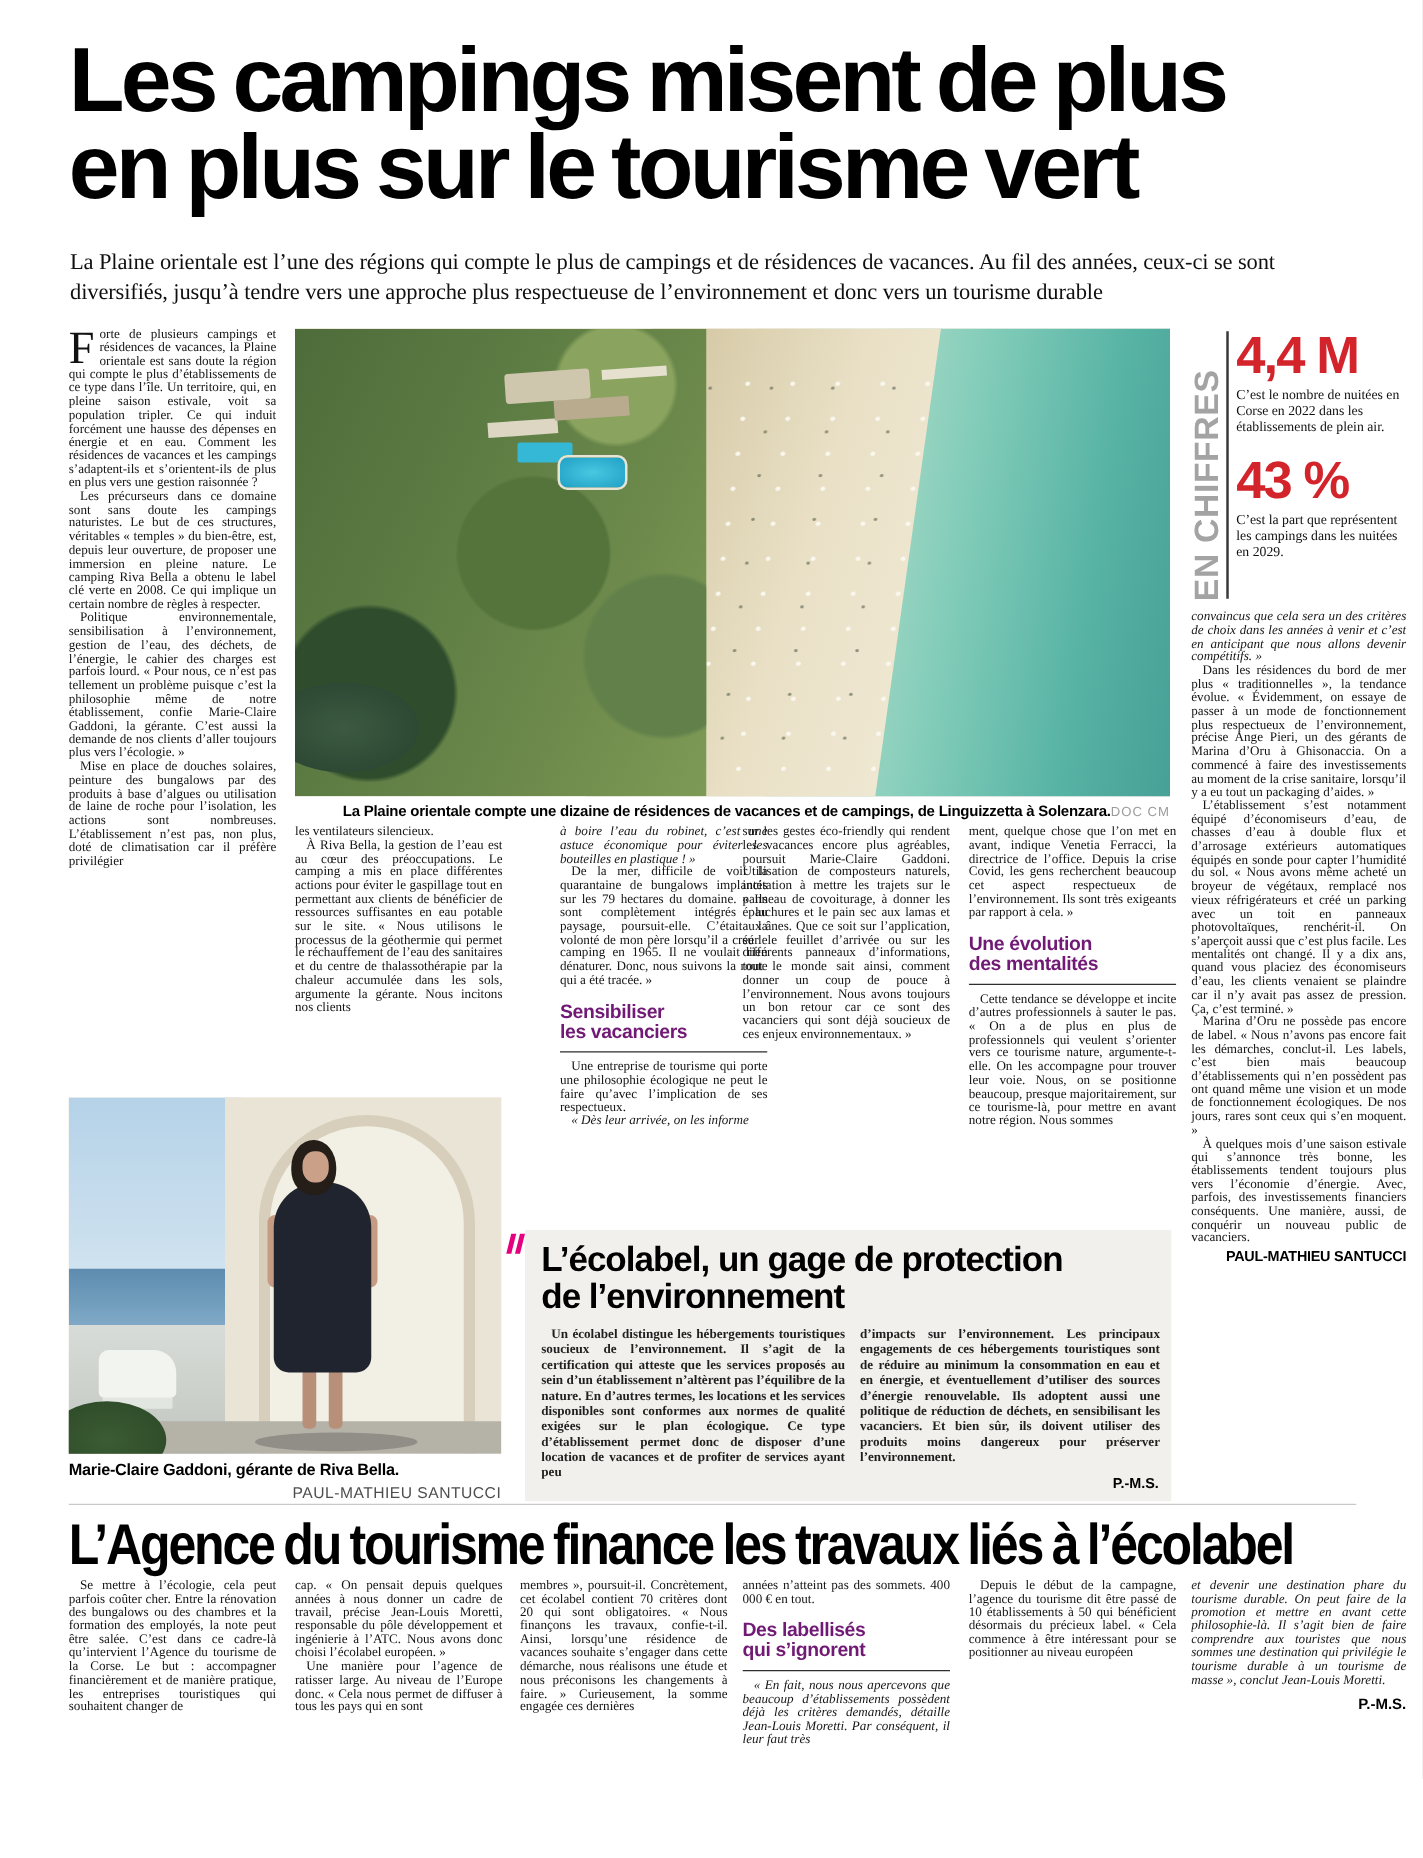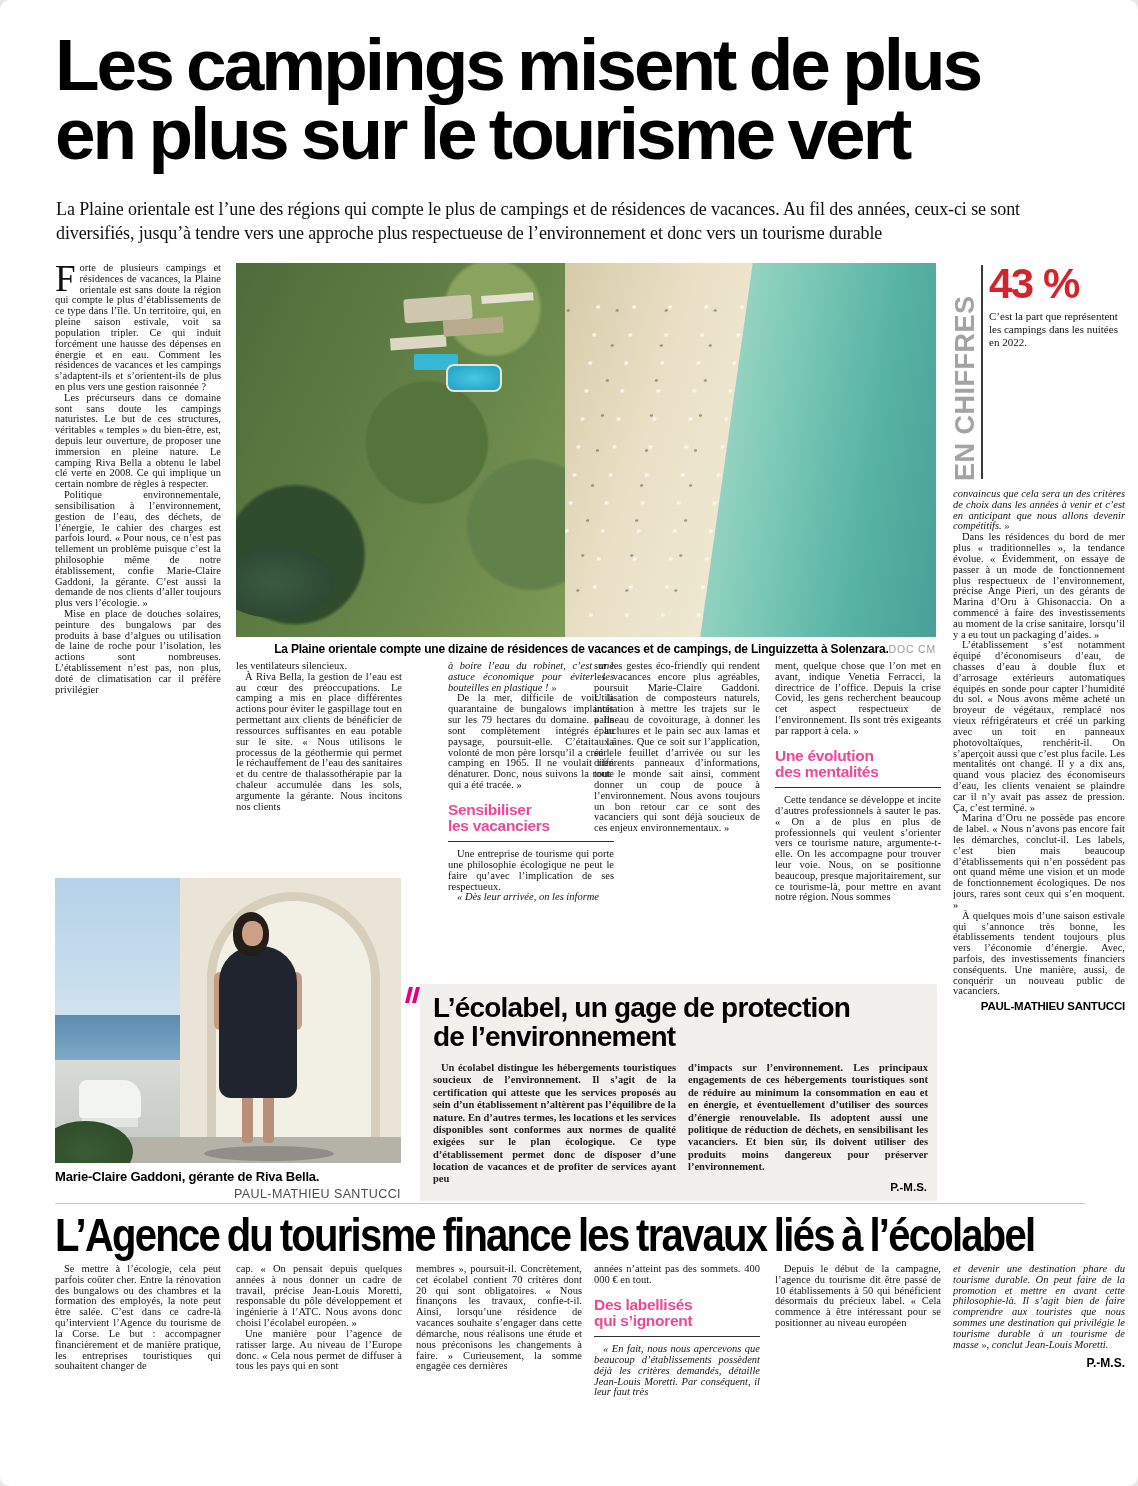--- a/index.html
+++ b/index.html
@@ -1,21 +1,20 @@
 <!DOCTYPE html>
 <html lang="fr"><head>
 <meta charset="utf-8">
 <style>
   * { margin:0; padding:0; box-sizing:border-box; }
   html,body { background:#e8e8e8; }
   .sheet {
     position:relative; width:1138px; height:1486px; margin:0 auto;
     background:#ffffff; overflow:hidden; color:#1a1a1a;
     font-family:"Liberation Serif", serif;
-    border-radius:10px;
   }
   
   .headline {
     position:absolute; left:55px; top:30px; width:1040px;
     font-family:"Liberation Sans", sans-serif; font-weight:700;
     font-size:73px; line-height:0.95; letter-spacing:-3px; word-spacing:-3px;
     color:#000; white-space:pre-line;
   }
   .standfirst {
     position:absolute; left:56px; top:198px; width:1028px;
@@ -34,21 +33,21 @@
   #col2 { left:236px; top:661px; height:208px; }
   #col3 { left:416px; top:661px; height:320px;margin-left:32px; }
   #col4 { left:594px; top:661px; height:320px; }
   #col5 { left:775px; top:661px; height:320px; }
   #col6 { left:953px; top:489px; width:172px; height:712px; }
   .dropcap {
     float:left; font-size:37px; line-height:29px; padding:1px 4px 0 0; color:#111;
   }
   .subhead {
     display:block; font-family:"Liberation Sans", sans-serif; font-weight:700;
-    font-size:15.5px; line-height:1.08; letter-spacing:-0.3px; color:#ec4899;
+    font-size:15.5px; line-height:1.08; letter-spacing:-0.3px; color:#701a75;
     white-space:pre-line; text-align:left;
     margin:11px 0 7px 0; padding-bottom:6px; border-bottom:1.5px solid #2e2e2e;
   }
   .byline {
     display:block; margin-top:4px; text-align:right;
     font-family:"Liberation Sans", sans-serif; font-weight:700; font-size:11.5px;
     letter-spacing:-0.2px; color:#000;
   }
   
   #stats { position:absolute; left:950px; top:263px; width:186px; height:220px; }
@@ -211,22 +210,26 @@
   <div class="photo-caption" id="aerial-caption">
     <span class="cap-text">La Plaine orientale compte une dizaine de résidences de vacances et de campings, de Linguizzetta à Solenzara.</span>
     <span class="cap-credit">DOC CM</span>
   </div>
 
   <div id="stats">
     <div class="stats-label">EN CHIFFRES</div>
     <div class="stats-rule"></div>
     <div class="stats-body">
       <div>
+        <div class="stat-value">4,4 M</div>
+        <div class="stat-caption">C’est le nombre de nuitées en Corse en 2022 dans les établissements de plein air.</div>
+      </div>
+      <div>
         <div class="stat-value">43 %</div>
-        <div class="stat-caption">C’est la part que représentent les campings dans les nuitées en 2022.</div>
+        <div class="stat-caption">C’est la part que représentent les campings dans les nuitées en 2029.</div>
       </div>
     </div>
   </div>
 
   <div class="bodycol" id="col2">
     <p>les ventilateurs silencieux.</p>
     <p class="ind">À Riva Bella, la gestion de l’eau est au cœur des préoccupations. Le camping a mis en place différentes actions pour éviter le gaspillage tout en permettant aux clients de bénéficier de ressources suffisantes en eau potable sur le site. « Nous utilisons le processus de la géothermie qui permet le réchauffement de l’eau des sanitaires et du centre de thalassothérapie par la chaleur accumulée dans les sols, argumente la gérante. Nous incitons nos clients</p>
   </div>
 
   <div class="bodycol" id="col3">

